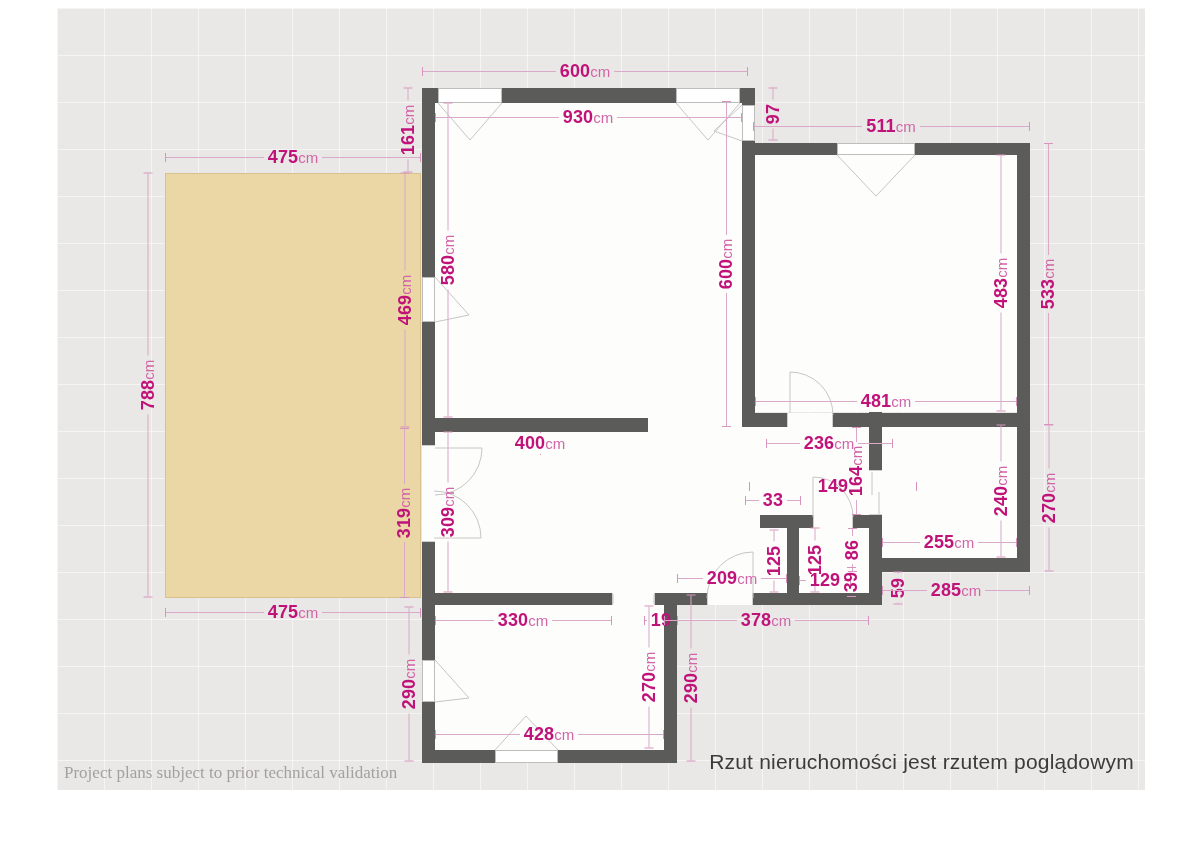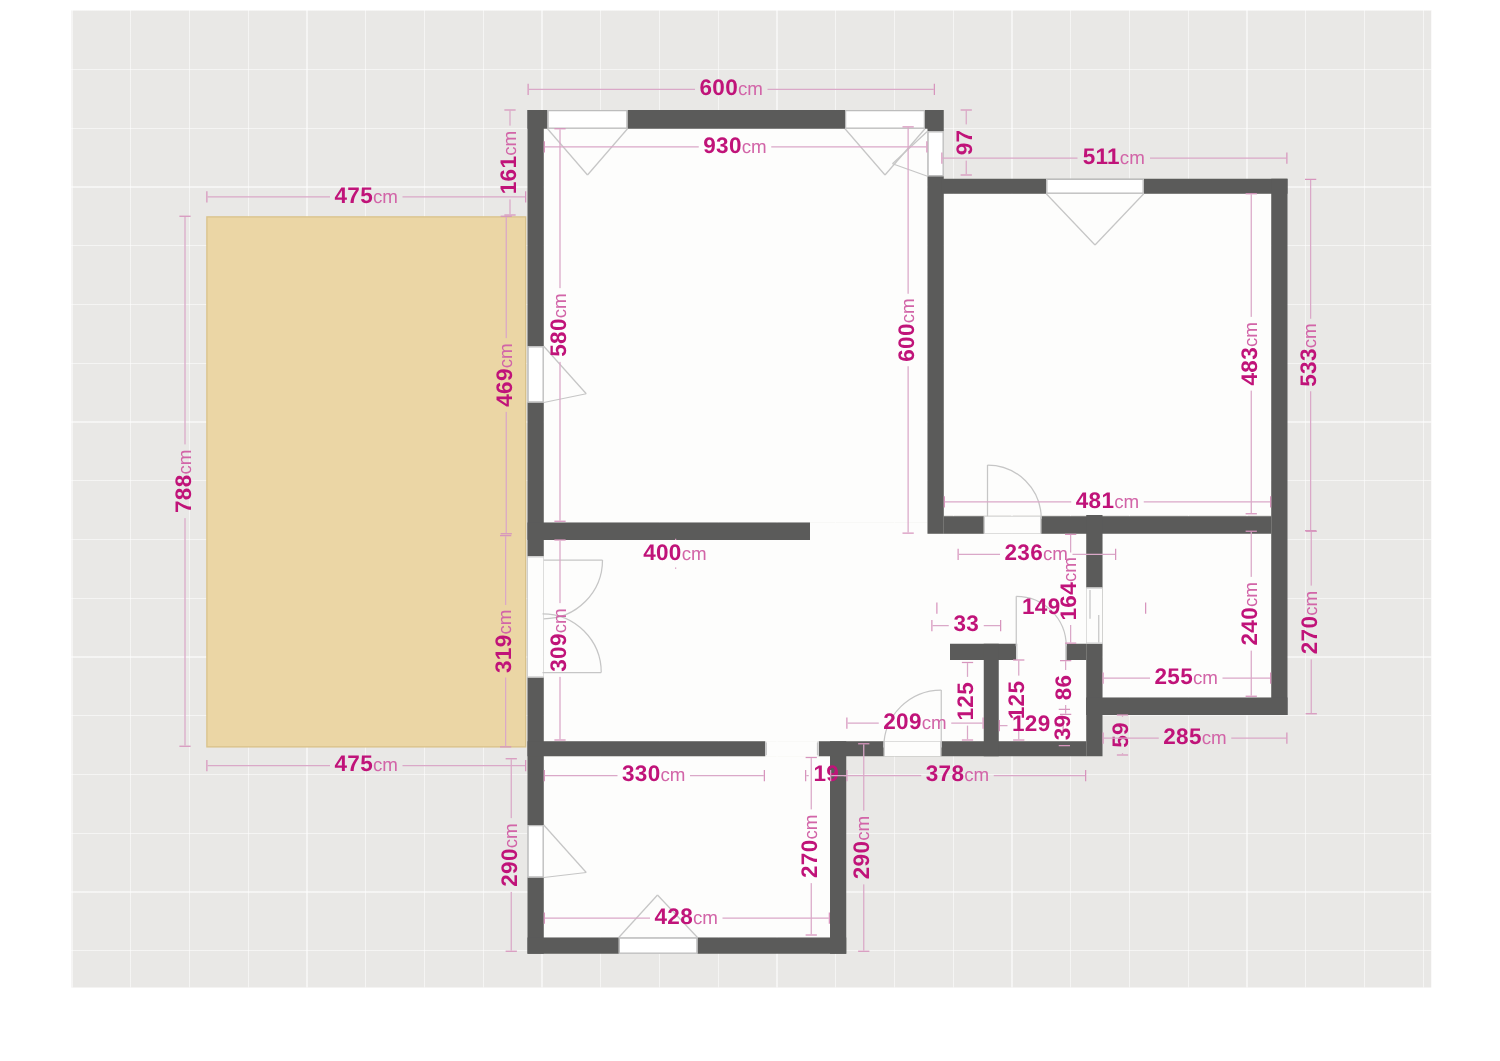--- a/index.html
+++ b/index.html
@@ -34,20 +34,22 @@
   }
   .footer-right{
     position:absolute;right:66px;top:750px;z-index:40;
     font-family:"Liberation Sans", sans-serif;font-size:21px;color:#3b3b3b;letter-spacing:.2px;
   }
 </style>
 </head>
 <body>
 
 <div id="plan">
+  <div class="footer-left">Project plans subject to prior technical validation</div>
+  <div class="footer-right">Rzut nieruchomości jest rzutem poglądowym</div>
 <div class="abs canvas" style="left: 57px; top: 8px; width: 1088px; height: 782px; z-index: 0;"></div>
     <div class="abs terrace" style="left: 165px; top: 173px; width: 256px; height: 425px; z-index: 2;"></div>
     <div class="abs floor" style="left: 435px; top: 103px; width: 307px; height: 315px; z-index: 3;"></div>
     <div class="abs floor" style="left: 648px; top: 418px; width: 94px; height: 14px; z-index: 3;"></div>
     <div class="abs floor" style="left: 435px; top: 427px; width: 434px; height: 166px; z-index: 3;"></div>
     <div class="abs floor" style="left: 755px; top: 155px; width: 262px; height: 257px; z-index: 3;"></div>
     <div class="abs floor" style="left: 882px; top: 425px; width: 135px; height: 133px; z-index: 3;"></div>
     <div class="abs floor" style="left: 435px; top: 605px; width: 229px; height: 145px; z-index: 3;"></div>
     <div class="abs wall" style="left: 422px; top: 88px; width: 326px; height: 15px; z-index: 10;"></div>
     <div class="abs wall" style="left: 422px; top: 88px; width: 13px; height: 675px; z-index: 10;"></div>

